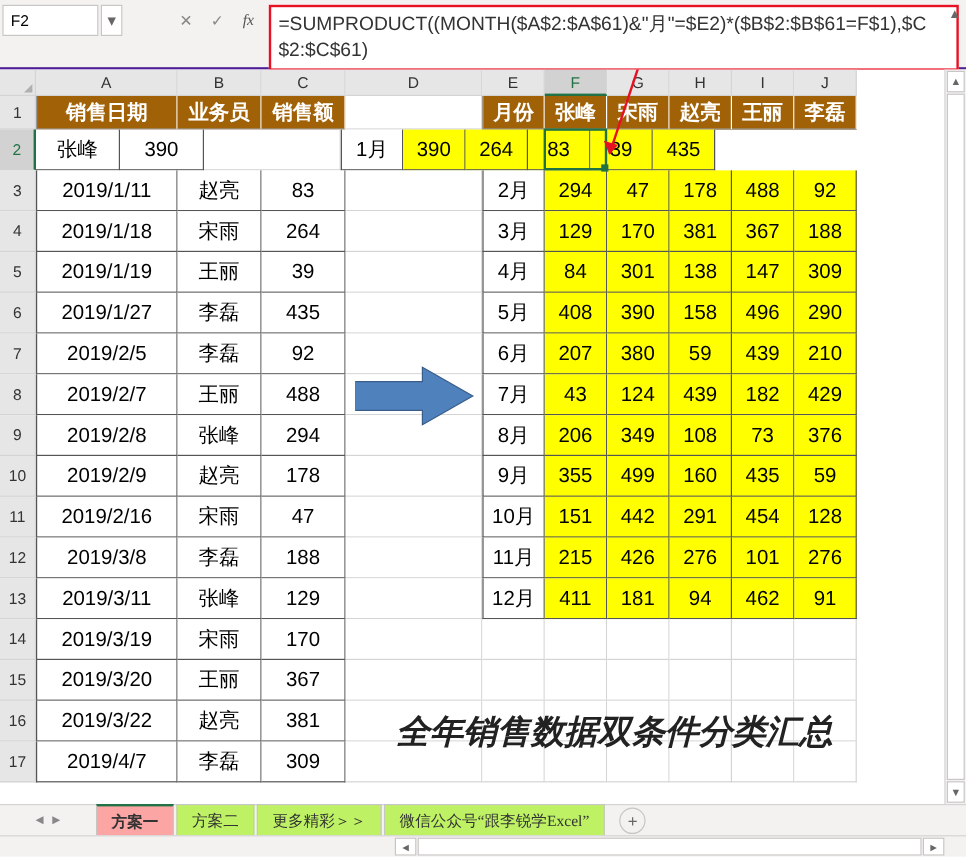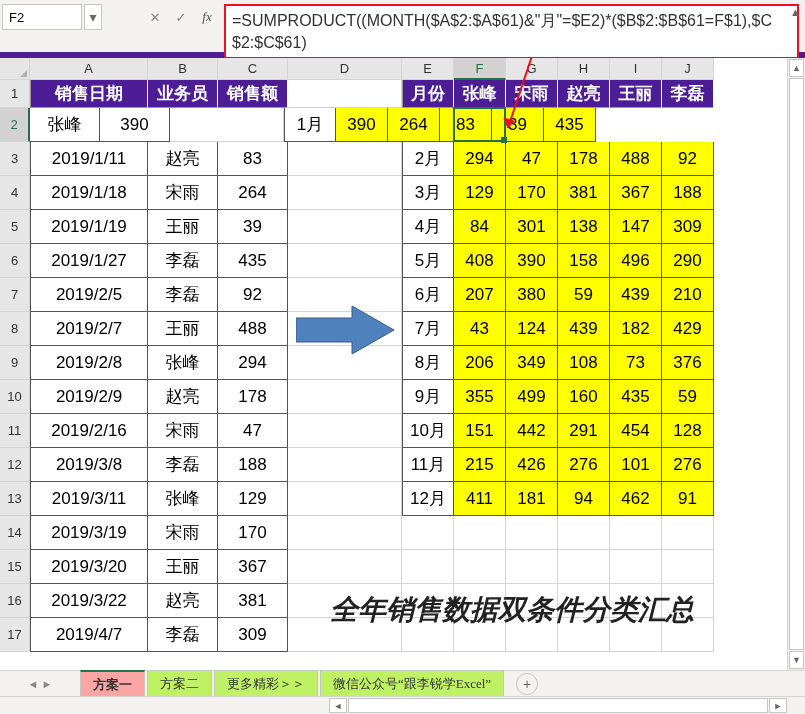--- a/index.html
+++ b/index.html
@@ -1,19 +1,19 @@
 <!DOCTYPE html>
 <html><head>
 <meta charset="utf-8">
 <style>
 * { box-sizing: border-box; margin: 0; padding: 0; }
 body { font-family: "Segoe UI", Arial, sans-serif; font-size: 14px; background: #fff; width: 805px; height: 714px; overflow: hidden; position: relative; }
 
 
-.fbar { display: flex; align-items: flex-start; border-bottom: 6px solid #4c1d95; background: #f3f2f1; height: 58px; }
+.fbar { display: flex; align-items: flex-start; border-bottom: 2px solid #4c1d95; background: #f3f2f1; height: 58px; }
 .namebox { width: 80px; height: 26px; border: 1px solid #c8c6c4; background: #fff; margin: 4px 2px; display: flex; align-items: center; padding: 0 6px; font-size: 13px; }
 .name-dd { width: 18px; height: 26px; border: 1px solid #c8c6c4; background: #fff; margin: 4px 2px 4px 0; display: flex; align-items: center; justify-content: center; color: #666; }
 .fx-btns { display: flex; align-items: center; height: 26px; margin: 4px 4px 4px 40px; gap: 4px; }
 .fx-btn { width: 22px; height: 22px; display: flex; align-items: center; justify-content: center; color: #888; font-size: 13px; }
 .fx-lbl { font-style: italic; font-family: "Times New Roman", serif; font-size: 13px; color: #555; }
 .formula-wrap { flex: 1; position: relative; margin: 4px 6px 4px 2px; }
 .formula-box { border: 2px solid #e81123; background: #fff; padding: 4px 6px; font-size: 16px; color: #333; min-height: 48px; line-height: 1.35; word-break: break-all; }
 .expand { position: absolute; right: -2px; top: 2px; color: #666; font-size: 11px; }
 
 
@@ -30,21 +30,21 @@
 
 .cells { position: absolute; left: 30px; top: 22px; }
 
 
 .cA { width: 118px; } .cB { width: 70px; } .cC { width: 70px; } .cD { width: 114px; }
 .cE { width: 52px; } .cF { width: 52px; } .cG { width: 52px; } .cH { width: 52px; } .cI { width: 52px; } .cJ { width: 52px; }
 
 .row { display: flex; height: 34px; }
 .row.hdr { height: 28px; }
 .cell { border-right: 1px solid #d4d4d4; border-bottom: 1px solid #d4d4d4; text-align: center; display: flex; align-items: center; justify-content: center; font-size: 17px; color: #000; background: #fff; }
-.th { background: #4c1d95; color: #fff; font-weight: bold; border-right: 1px solid #fff; border-bottom: 1px solid #999; }
+.th { background: #a16207; color: #fff; font-weight: bold; border-right: 1px solid #fff; border-bottom: 1px solid #999; }
 .th.lborder { border-left: 1px solid #999; }
 .boxed { border-right: 1px solid #555; border-bottom: 1px solid #555; }
 .boxed.lb { border-left: 1px solid #555; }
 .yellow { background: #ffff00; }
 .pivE { background: #fff; }
 
 
 .sel { position: absolute; border: 2px solid #217346; pointer-events: none; }
 .sel-handle { position: absolute; width: 6px; height: 6px; background: #217346; right: -3px; bottom: -3px; }
 

